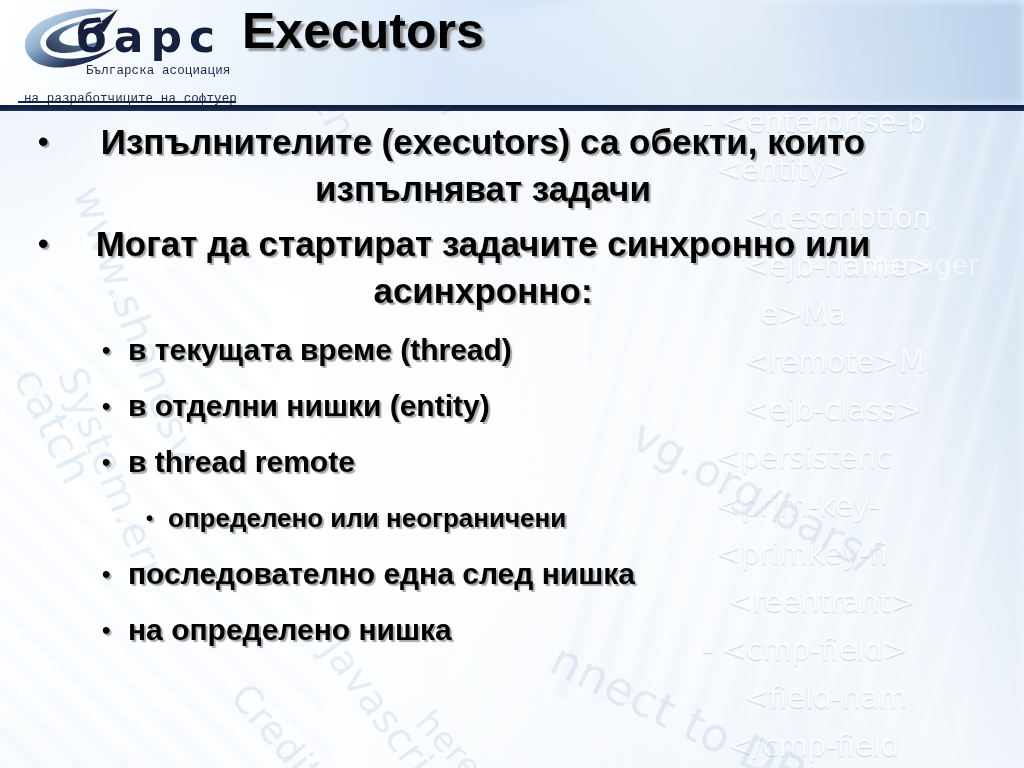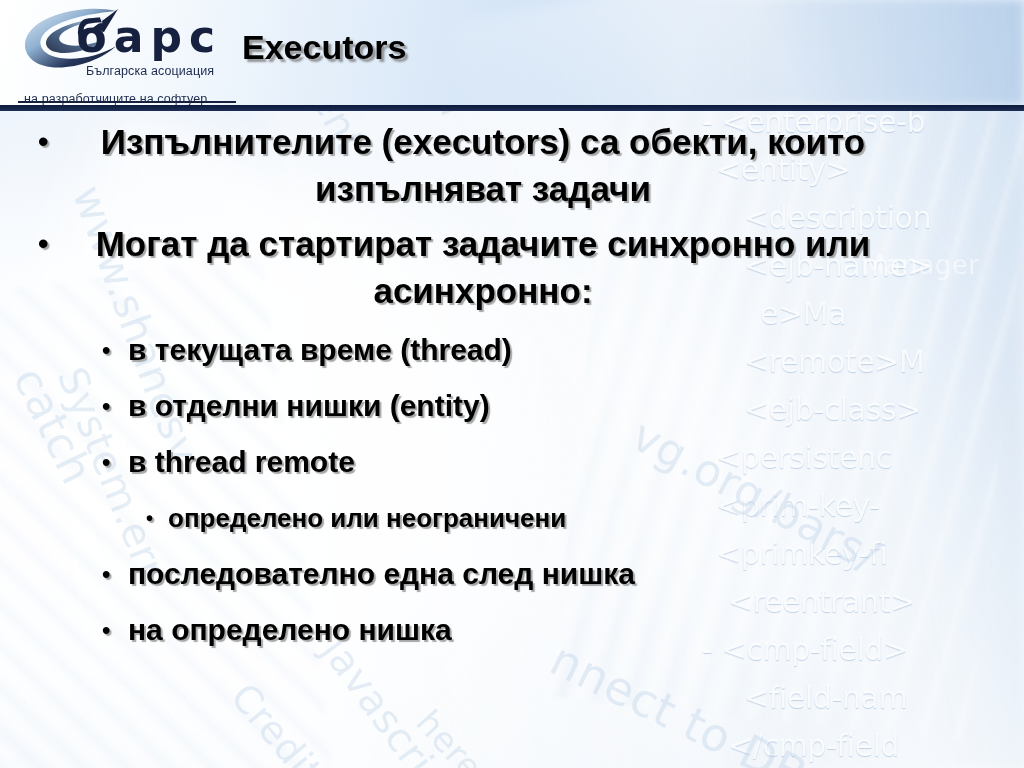--- a/index.html
+++ b/index.html
@@ -204,21 +204,21 @@
     font-family: "DejaVu Sans", sans-serif;
     font-weight: 700;
     font-size: 44px;
     letter-spacing: 7px;
     color: #16213f;
     line-height: 52px;
     text-shadow: 1px 1px 0 rgba(255,255,255,0.6);
   }
   .logo-sub1, .logo-sub2 {
     position: absolute;
-    font-family: Liberation Sans, sans-serif;
+    font-family: Liberation Mono, monospace;
     font-size: 12.5px;
     color: #1c2a4e;
     letter-spacing: 0.1px;
     white-space: nowrap;
   }
   .logo-sub1 { left: 68px; top: 60px; }
   .logo-sub2 { left: 6px;  top: 88px; }
 
   .logo-underline {
     position: absolute;
@@ -226,24 +226,24 @@
     top: 97px;
     width: 218px;
     height: 2px;
     background: #16213f;
   }
 
   
   .slide-title {
     position: absolute;
     left: 242px;
-    top: 16px;
+    top: 0;
     font-family: "Liberation Sans", sans-serif;
     font-weight: 700;
-    font-size: 34px;
+    font-size: 50px;
     line-height: 62px;
     color: #000000;
     text-shadow: 3px 3px 2px rgba(120,120,120,0.75);
     letter-spacing: 0px;
     white-space: nowrap;
     text-align: center;
   }
 
   
   .body {

